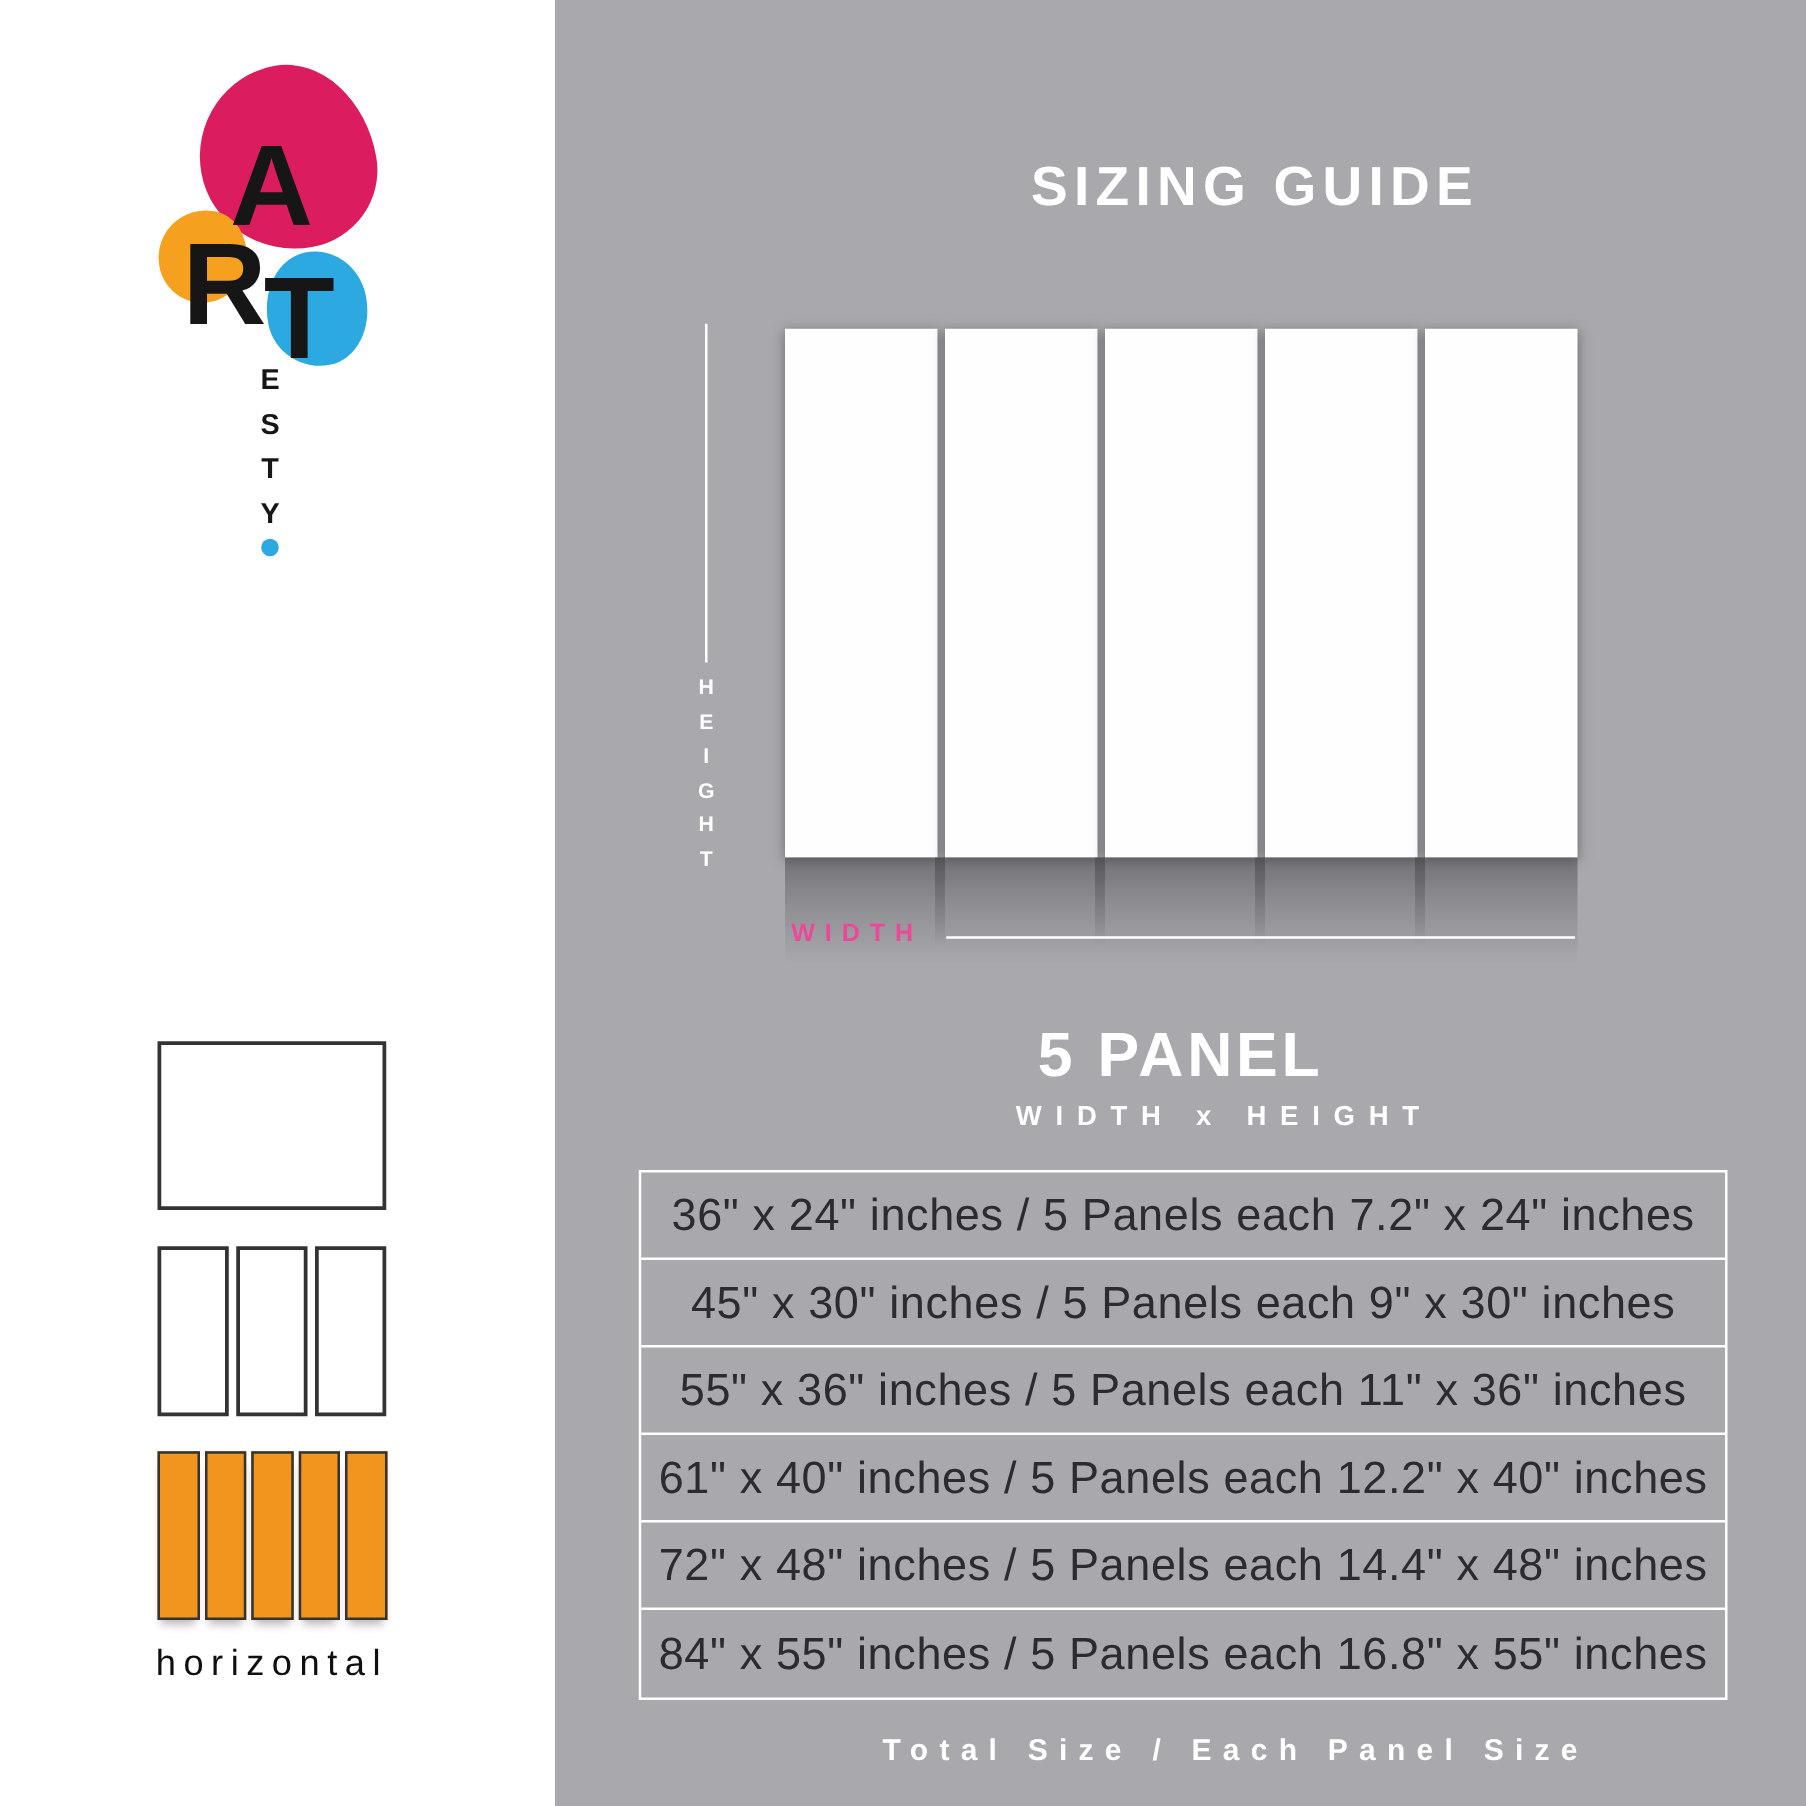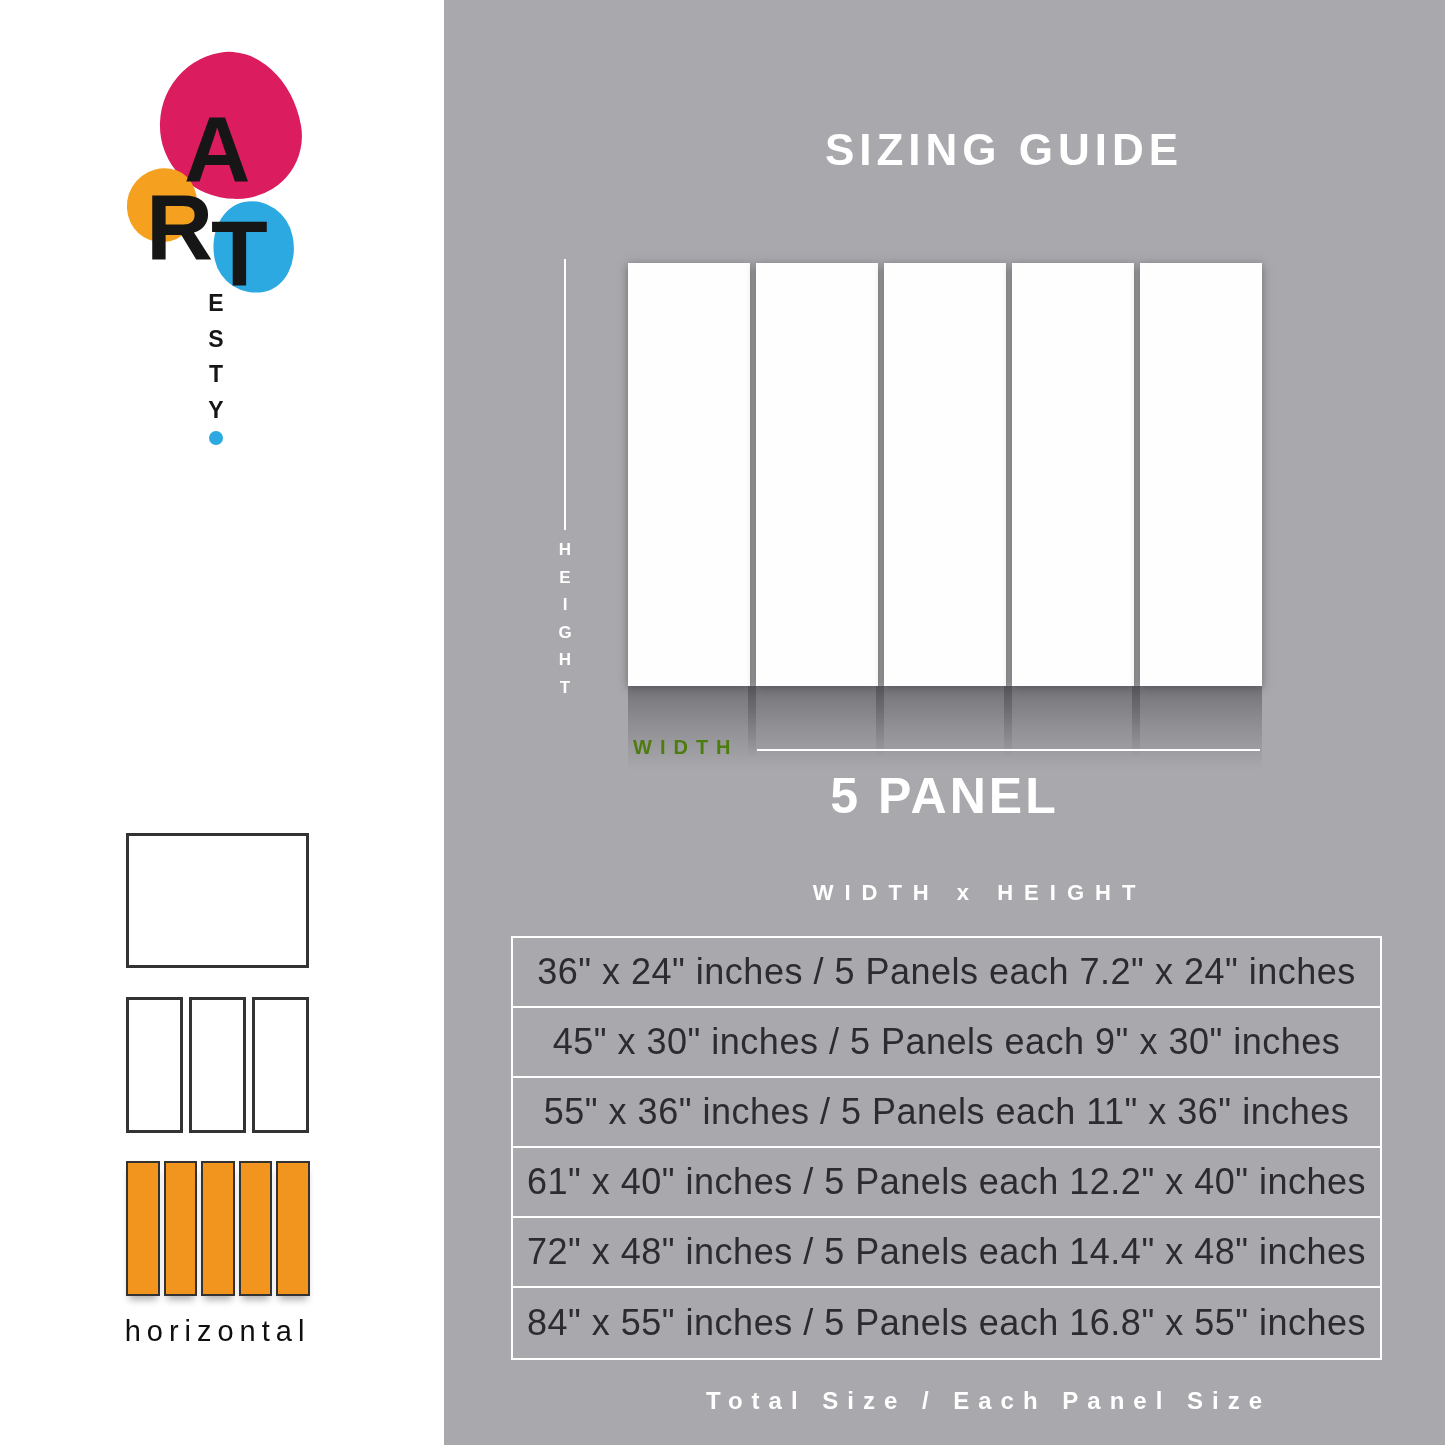--- a/index.html
+++ b/index.html
@@ -15,25 +15,25 @@
   
   .height-line{left:564px;top:259px;width:2px;height:271px;background:#ffffff;}
   .height-letters{left:547px;top:536px;width:36px;text-align:center;color:#ffffff;
     font-size:17px;font-weight:bold;line-height:27.5px;}
   .panels-row{left:628px;top:263px;width:634px;height:423px;display:flex;gap:6px;}
   .panel{flex:1;background:#fefefe;box-shadow:0 2px 9px rgba(45,45,50,0.5);}
   .reflection{left:628px;top:686px;width:634px;height:92px;pointer-events:none;
     background:linear-gradient(180deg, rgba(70,70,76,0.55) 0%, rgba(70,70,76,0.28) 40%, rgba(169,169,173,0) 92%);}
   .refl-gap{position:absolute;top:0;width:8px;height:80px;
     background:linear-gradient(180deg, rgba(55,55,60,0.45), rgba(55,55,60,0) 90%);}
-  .width-label{left:633px;top:737px;color:#4d7c0f;font-size:20px;font-weight:bold;
+  .width-label{left:633px;top:737px;color:#ec4899;font-size:20px;font-weight:bold;
     letter-spacing:8px;line-height:1;}
   .width-line{left:757px;top:749px;width:503px;height:2px;background:#ffffff;}
   
-  .section-heading{left:444px;top:771px;width:1001px;text-align:center;color:#ffffff;
+  .section-heading{left:444px;top:819px;width:1001px;text-align:center;color:#ffffff;
     font-size:50px;font-weight:bold;letter-spacing:3px;line-height:1;}
   .section-subheading{left:444px;top:882px;width:1001px;text-align:center;color:#ffffff;
     font-size:22px;font-weight:bold;letter-spacing:11px;line-height:1;padding-left:35px;}
   
   .size-table{left:511px;top:936px;width:871px;box-sizing:border-box;border:2px solid #ffffff;}
   .trow{height:70px;box-sizing:border-box;border-bottom:2px solid #ffffff;
     display:flex;align-items:center;justify-content:center;
     color:#2b2b30;font-size:36px;letter-spacing:0.5px;white-space:nowrap;}
   .trow:last-child{border-bottom:none;}
   .table-footnote{left:444px;top:1389px;width:1001px;text-align:center;color:#ffffff;

